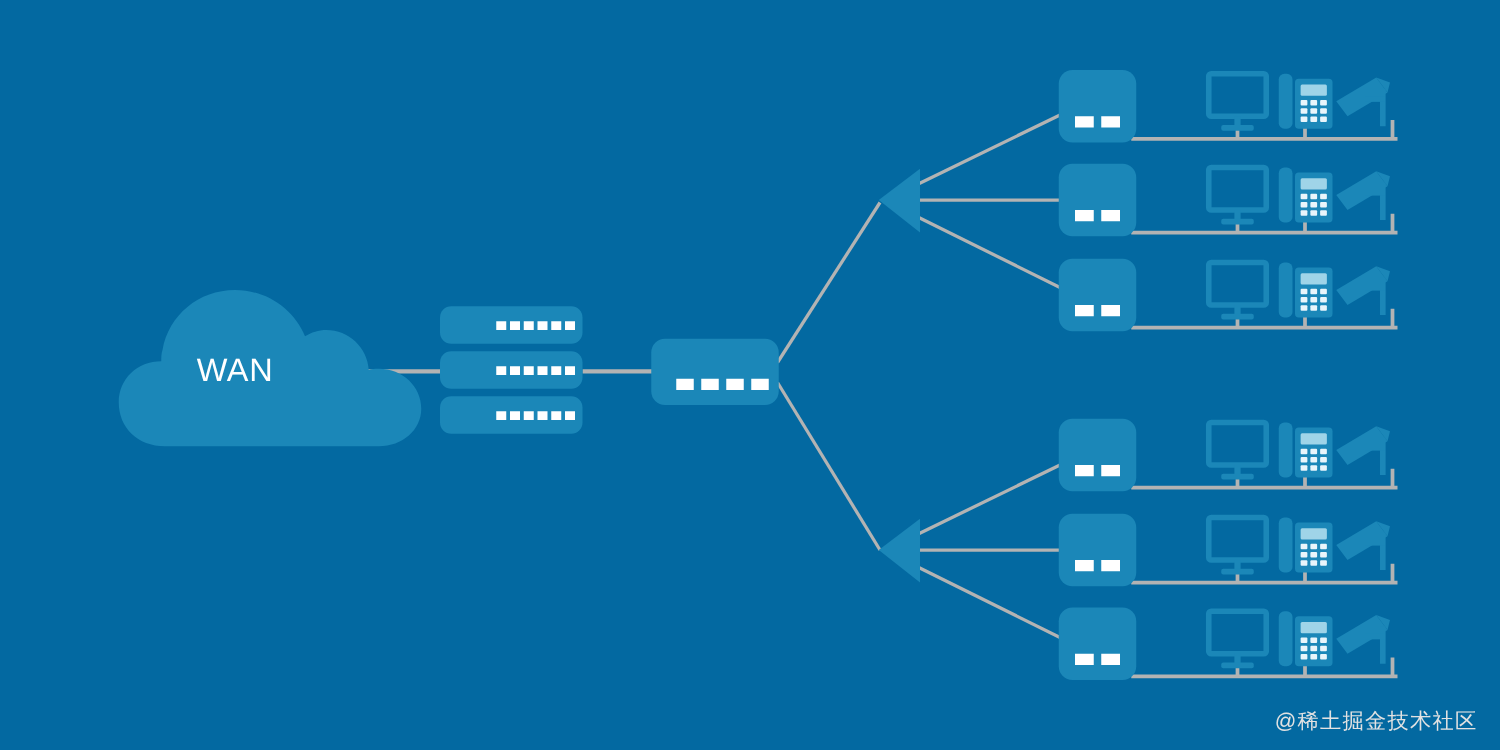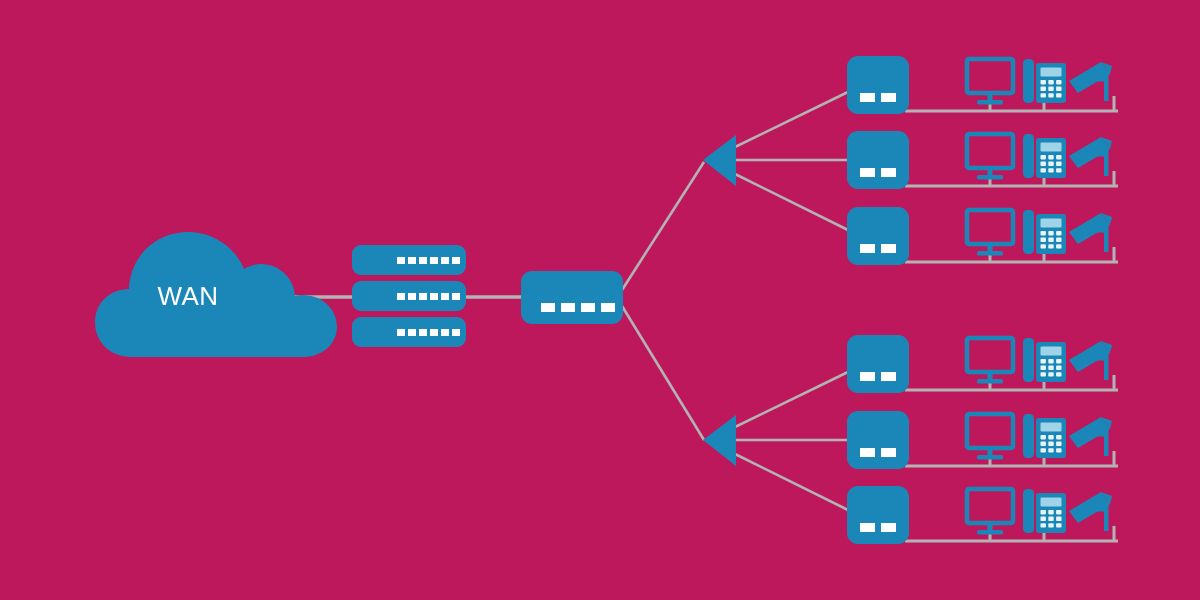--- a/index.html
+++ b/index.html
@@ -8,21 +8,21 @@
     padding: 0;
     background: #ffffff;
   }
   body {
     font-family: "Liberation Sans", sans-serif;
   }
   #canvas {
     position: relative;
     width: 1200px;
     height: 600px;
-    background: #be185d;
+    background: #0369a1;
     overflow: hidden;
   }
   #diagram-svg {
     position: absolute;
     top: 0;
     left: 0;
     width: 1200px;
     height: 600px;
   }
   .wan-label {
@@ -277,14 +277,15 @@
       <use href="#icon-camera" x="1068" y="412"></use>
     </g>
     <g>
       <use href="#icon-monitor" x="967" y="489"></use>
       <use href="#icon-phone" x="1023" y="487"></use>
       <use href="#icon-camera" x="1068" y="487"></use>
     </g>
 
   </svg>
 
+  <div class="watermark-text">@稀土掘金技术社区</div>
 
 </div>
 
 </body></html>

